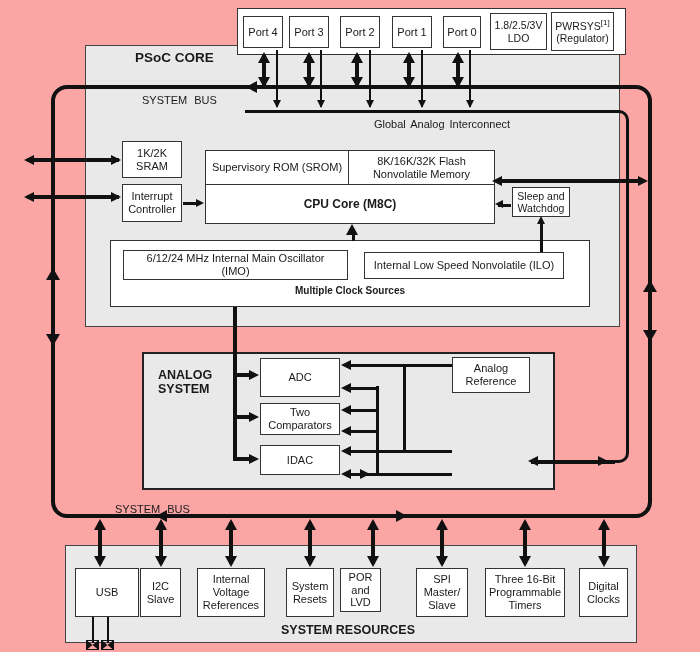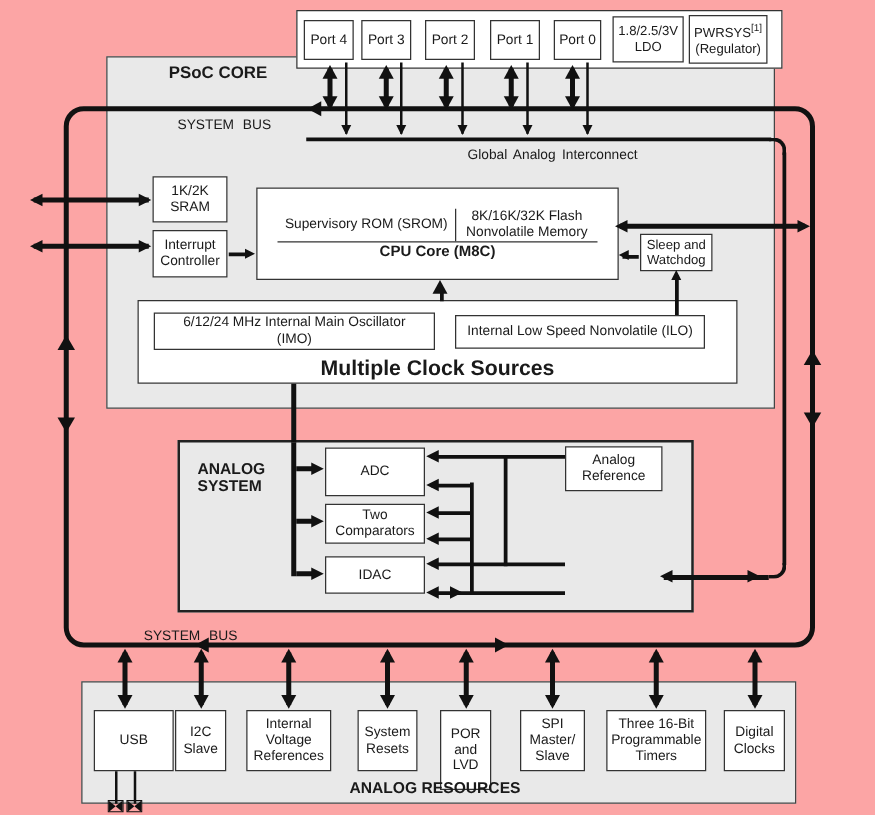--- a/index.html
+++ b/index.html
@@ -92,37 +92,37 @@
   <div class="lab bold" style="left:135px;top:50px;font-size:13.5px">PSoC CORE</div>
   <div class="lab" style="left:142px;top:94px;font-size:11px;word-spacing:4px">SYSTEM BUS</div>
   <div class="lab" style="left:115px;top:503px;font-size:11px;word-spacing:4px">SYSTEM BUS</div>
   <div class="lab" style="left:374px;top:118px;font-size:11px;word-spacing:2px">Global Analog Interconnect</div>
 
   <div class="b" style="left:122px;top:141px;width:60px;height:37px">1K/2K
 SRAM</div>
   <div class="b" style="left:122px;top:184px;width:60px;height:38px">Interrupt
 Controller</div>
 
-  <div class="b" style="left:205px;top:150px;width:290px;height:74px;padding:16px;flex-direction:column;align-items:stretch;justify-content:flex-start">
+  <div class="b" style="left:205px;top:150px;width:290px;height:74px;padding:0;flex-direction:column;align-items:stretch;justify-content:flex-start">
     <div style="display:flex;height:33px;border-bottom:1.5px solid #333">
       <div class="cell" style="width:143px;border-right:1.5px solid #333;box-sizing:border-box">Supervisory ROM (SROM)</div>
       <div class="cell" style="flex:1">8K/16K/32K Flash
 Nonvolatile Memory</div>
     </div>
     <div class="cell bold" style="flex:1;font-size:12px">CPU Core (M8C)</div>
   </div>
 
   <div class="b" style="left:512px;top:187px;width:58px;height:30px;font-size:10.5px">Sleep and
 Watchdog</div>
 
   <div class="b" style="left:110px;top:240px;width:480px;height:67px"></div>
   <div class="b" style="left:123px;top:250px;width:225px;height:30px">6/12/24 MHz Internal Main Oscillator
 (IMO)</div>
   <div class="b" style="left:364px;top:252px;width:200px;height:27px">Internal Low Speed Nonvolatile (ILO)</div>
-  <div class="lab bold" style="left:110px;top:285px;width:480px;text-align:center;font-size:17px">Multiple Clock Sources</div>
+  <div class="lab bold" style="left:110px;top:285px;width:480px;text-align:center;font-size:10px">Multiple Clock Sources</div>
 
   <div class="h" style="left:27px;top:158px;width:92px;height:4px"></div>
   <div class="t tl" style="left:24px;top:154.5px"></div>
   <div class="t tr" style="left:111px;top:154.5px"></div>
   <div class="h" style="left:27px;top:195px;width:92px;height:4px"></div>
   <div class="t tl" style="left:24px;top:191.5px"></div>
   <div class="t tr" style="left:111px;top:191.5px"></div>
 
   <div class="h" style="left:183px;top:202px;width:16px;height:2.5px"></div>
   <div class="t trs" style="left:196px;top:198.5px"></div>
@@ -206,32 +206,32 @@
   <div class="t td" style="left:597.5px;top:556px"></div>
 
   <div class="b" style="left:75px;top:568px;width:64px;height:49px">USB</div>
   <div class="b" style="left:140px;top:568px;width:41px;height:49px">I2C
 Slave</div>
   <div class="b" style="left:197px;top:568px;width:68px;height:49px">Internal
 Voltage
 References</div>
   <div class="b" style="left:286px;top:568px;width:48px;height:49px">System
 Resets</div>
-  <div class="b" style="left:352px;top:568px;width:41px;height:64px">POR
+  <div class="b" style="left:340px;top:568px;width:41px;height:44px">POR
 and
 LVD</div>
   <div class="b" style="left:416px;top:568px;width:52px;height:49px">SPI
 Master/
 Slave</div>
   <div class="b" style="left:485px;top:568px;width:80px;height:49px">Three 16-Bit
 Programmable
 Timers</div>
   <div class="b" style="left:579px;top:568px;width:49px;height:49px">Digital
 Clocks</div>
-  <div class="lab bold" style="left:198px;top:623px;width:300px;text-align:center;font-size:12.5px">ANALOG RESOURCES</div>
+  <div class="lab bold" style="left:198px;top:623px;width:300px;text-align:center;font-size:12.5px">SYSTEM RESOURCES</div>
 
   <div class="v" style="left:92px;top:617px;width:1.5px;height:26px"></div>
   <div class="v" style="left:107px;top:617px;width:1.5px;height:26px"></div>
   <svg style="position:absolute;left:86px;top:640px" width="13" height="10">
       <path d="M1,0.5 L6.5,5 L1,9.5 Z" fill="#111"></path>
       <path d="M12,0.5 L6.5,5 L12,9.5 Z" fill="#111"></path>
       <rect x="0.5" y="0.5" width="12" height="9" fill="none" stroke="#111" stroke-width="1"></rect>
     </svg>
   <svg style="position:absolute;left:101px;top:640px" width="13" height="10">
       <path d="M1,0.5 L6.5,5 L1,9.5 Z" fill="#111"></path>

